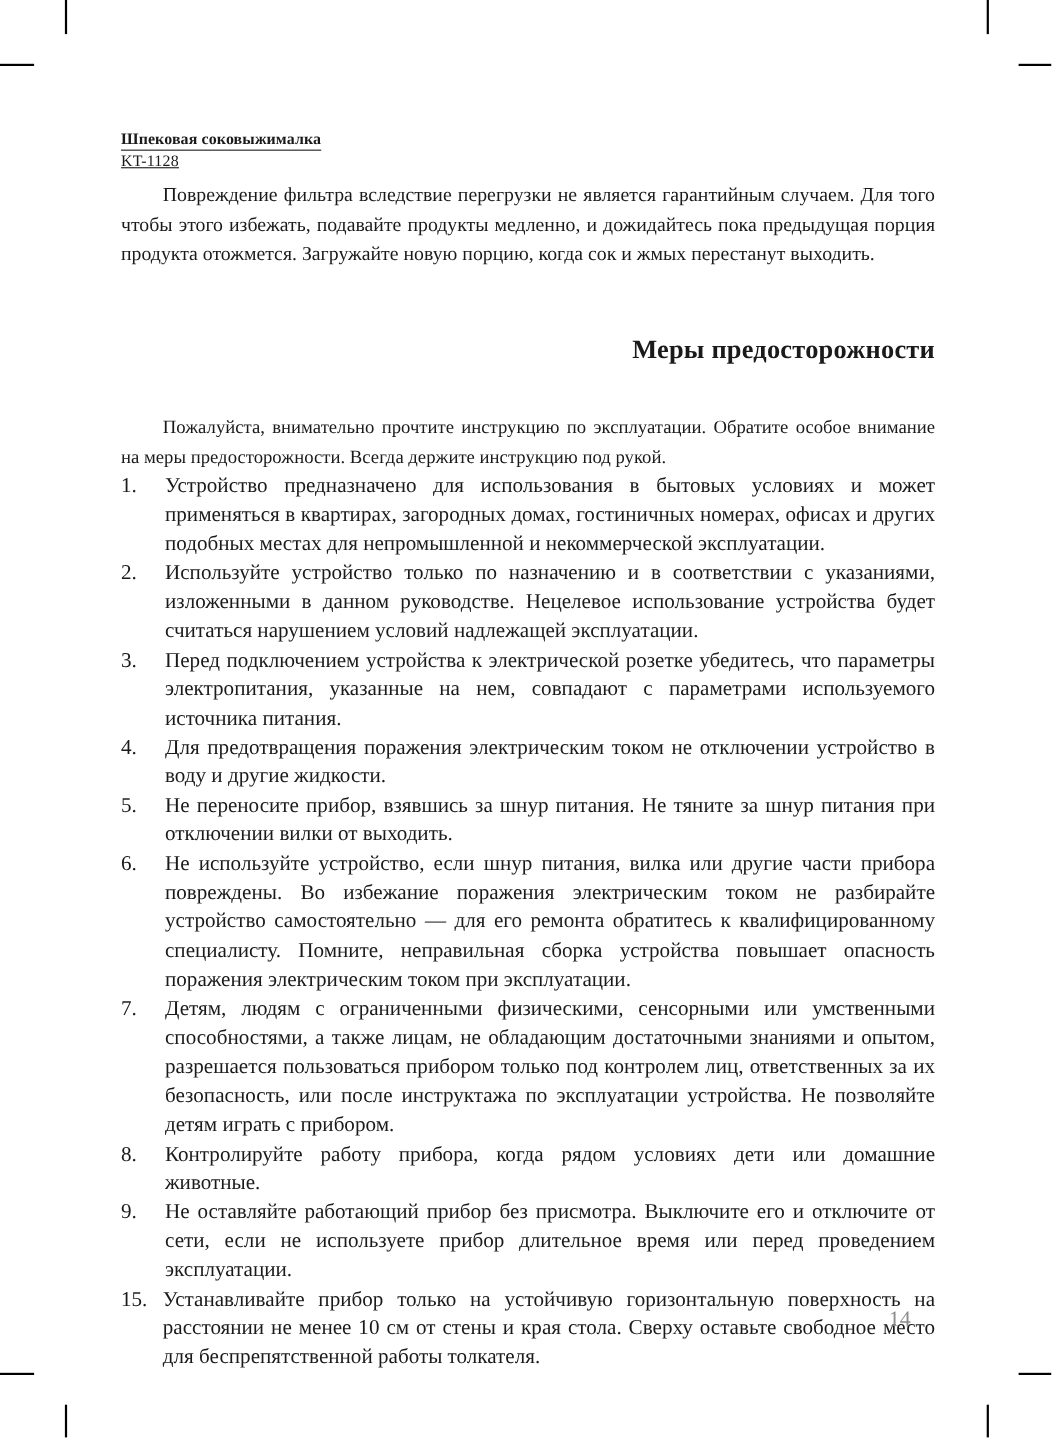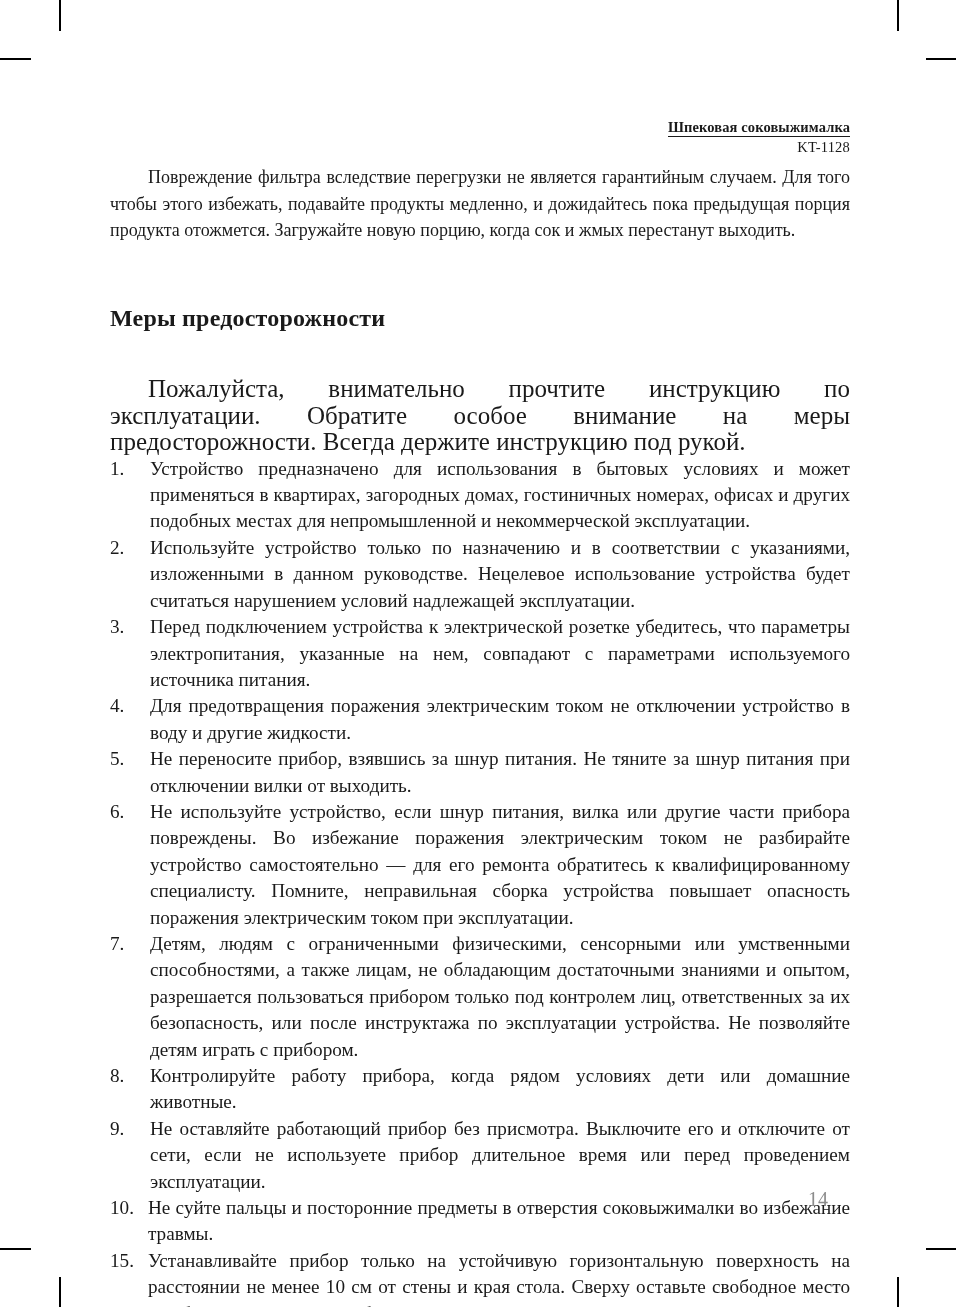--- a/index.html
+++ b/index.html
@@ -37,63 +37,64 @@
   
   .content {
     position: absolute;
     left: 110px;
     top: 118px;
     width: 740px;
   }
 
   
   .runhead {
-    text-align: right;
+    text-align: left;
     line-height: 1.18;
     margin-bottom: 8px;
   }
   .runhead-title {
     display: inline-block;
     font-size: 14.5px;
     font-weight: bold;
     letter-spacing: 0.1px;
     border-bottom: 1.4px solid #1a1a1a;
     padding-bottom: 0px;
   }
   .runhead-model {
     display: block;
     font-size: 14.5px;
     margin-top: 2px;
     letter-spacing: 0.2px;
+    text-decoration: underline;
   }
 
   
   p.para {
     margin: 0;
     font-size: 18px;
     line-height: 26.4px;
     text-align: justify;
     text-indent: 38px;
     hyphens: manual;
   }
   p.para.first { margin-top: 2px; }
 
   h2.section-title {
     font-size: 24px;
     font-weight: bold;
-    text-align: left;
+    text-align: right;
     margin: 0;
     padding: 0;
     letter-spacing: 0.2px;
   }
   .section-title-wrap { margin-top: 62px; margin-bottom: 44px; }
 
   p.intro {
     margin: 0 0 0 0;
-    font-size: 25px;
+    font-size: 17px;
     line-height: 26.4px;
     text-align: justify;
     text-indent: 38px;
   }
 
   
   ol.rules {
     list-style: none;
     margin: 0;
     padding: 0;
@@ -195,24 +196,20 @@
       </li>
       <li>
         <span class="num">8.</span>
         <span class="txt">Контролируйте работу прибора, когда рядом условиях дети или домашние животные.</span>
       </li>
       <li>
         <span class="num">9.</span>
         <span class="txt">Не оставляйте работающий прибор без присмотра. Выключите его и отключите от сети, если не используете прибор длительное время или перед проведением эксплуатации.</span>
       </li>
       <li class="tight">
-        <span class="num wide">10.</span>
-        <span class="txt">Не суйте пальцы и посторонние предметы в отверстия соковыжималки во избежание травмы.</span>
-      </li>
-      <li class="tight">
         <span class="num wide">15.</span>
         <span class="txt">Устанавливайте прибор только на устойчивую горизонтальную поверхность на расстоянии не менее 10 см от стены и края стола. Сверху оставьте свободное место для беспрепятственной работы толкателя.</span>
       </li>
 
     </ol>
 
   </div>
 
   <div class="folio">
     <span>14</span>

